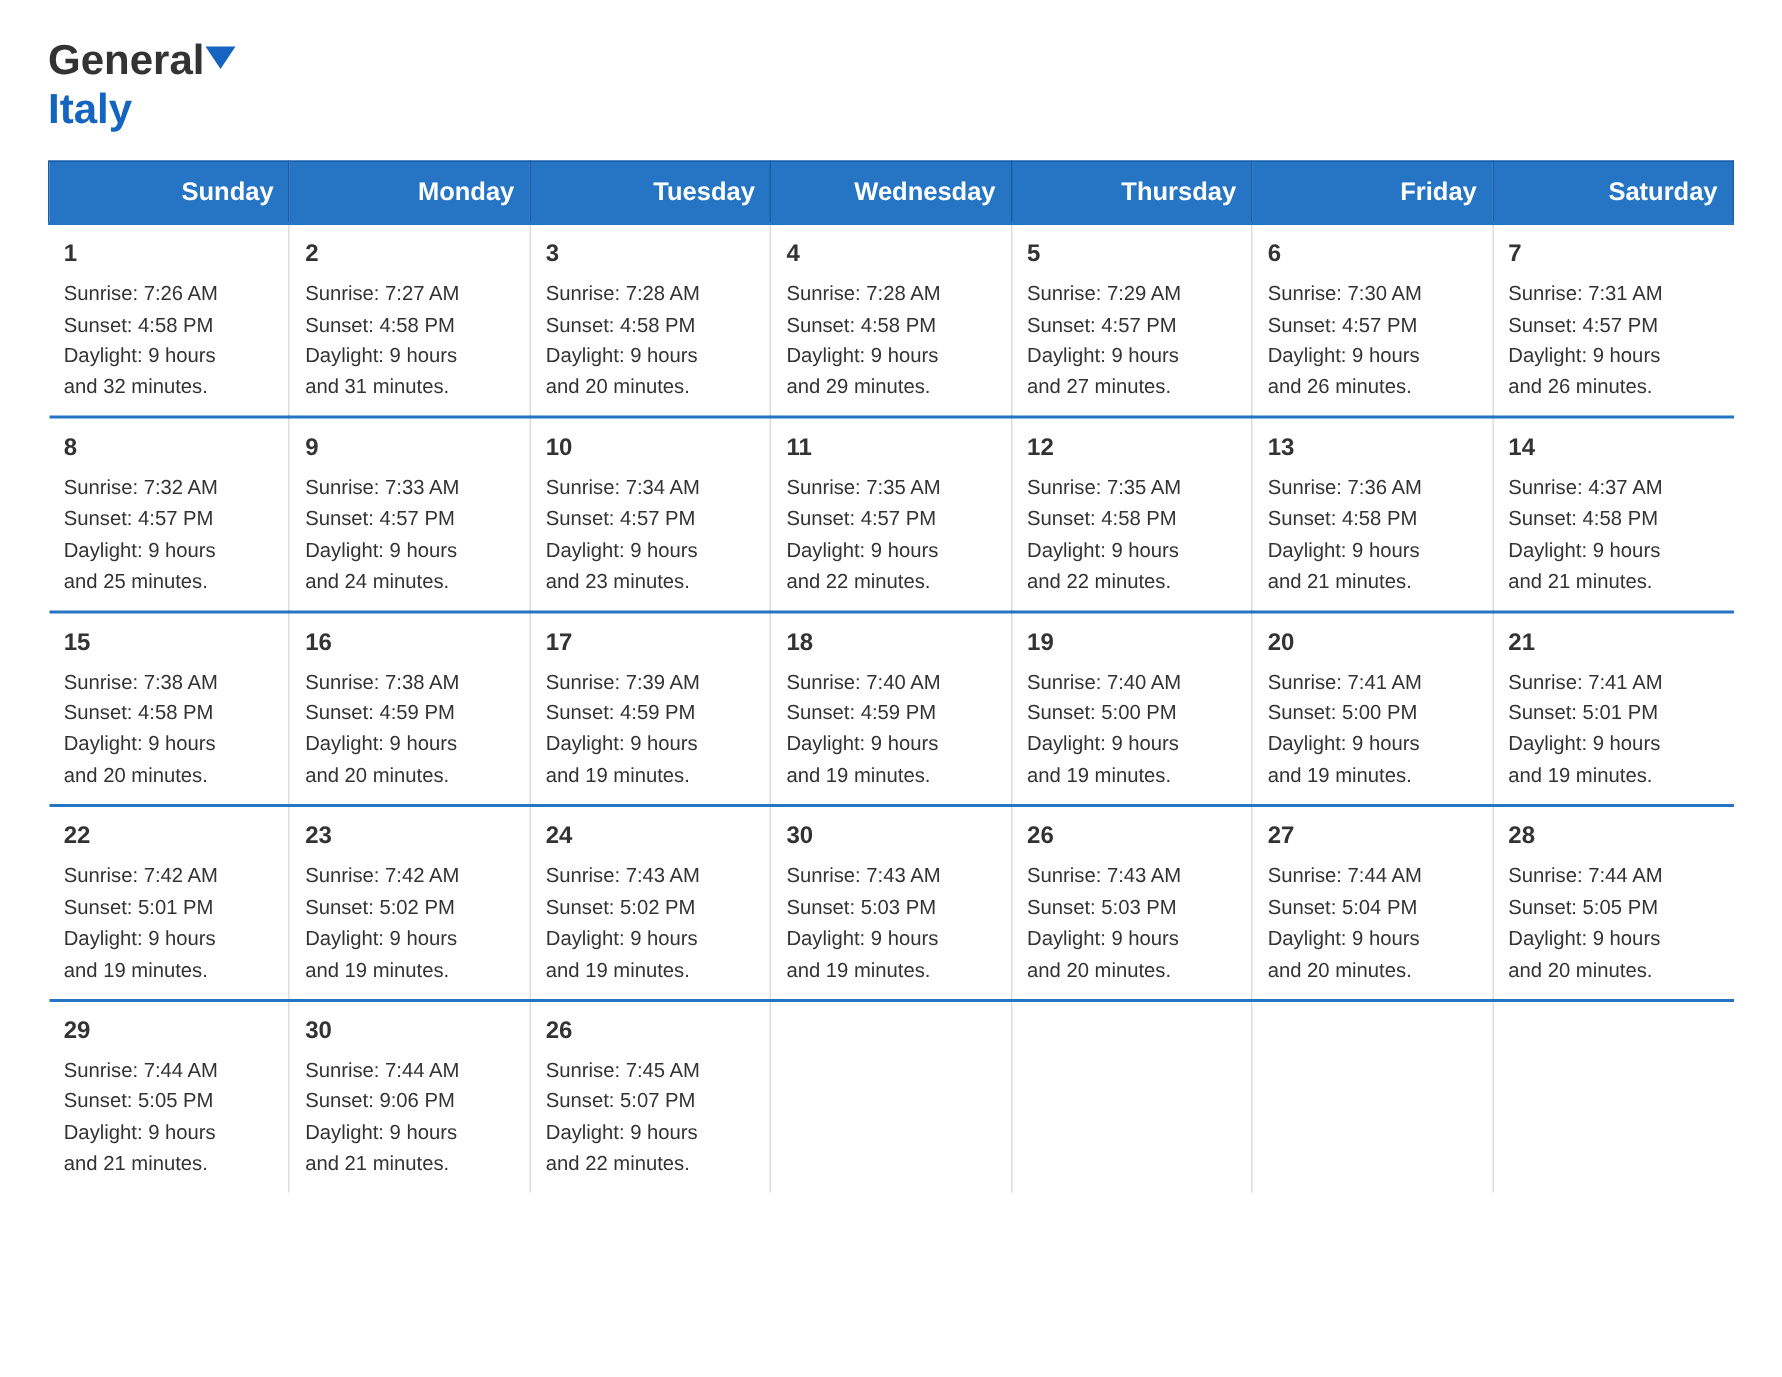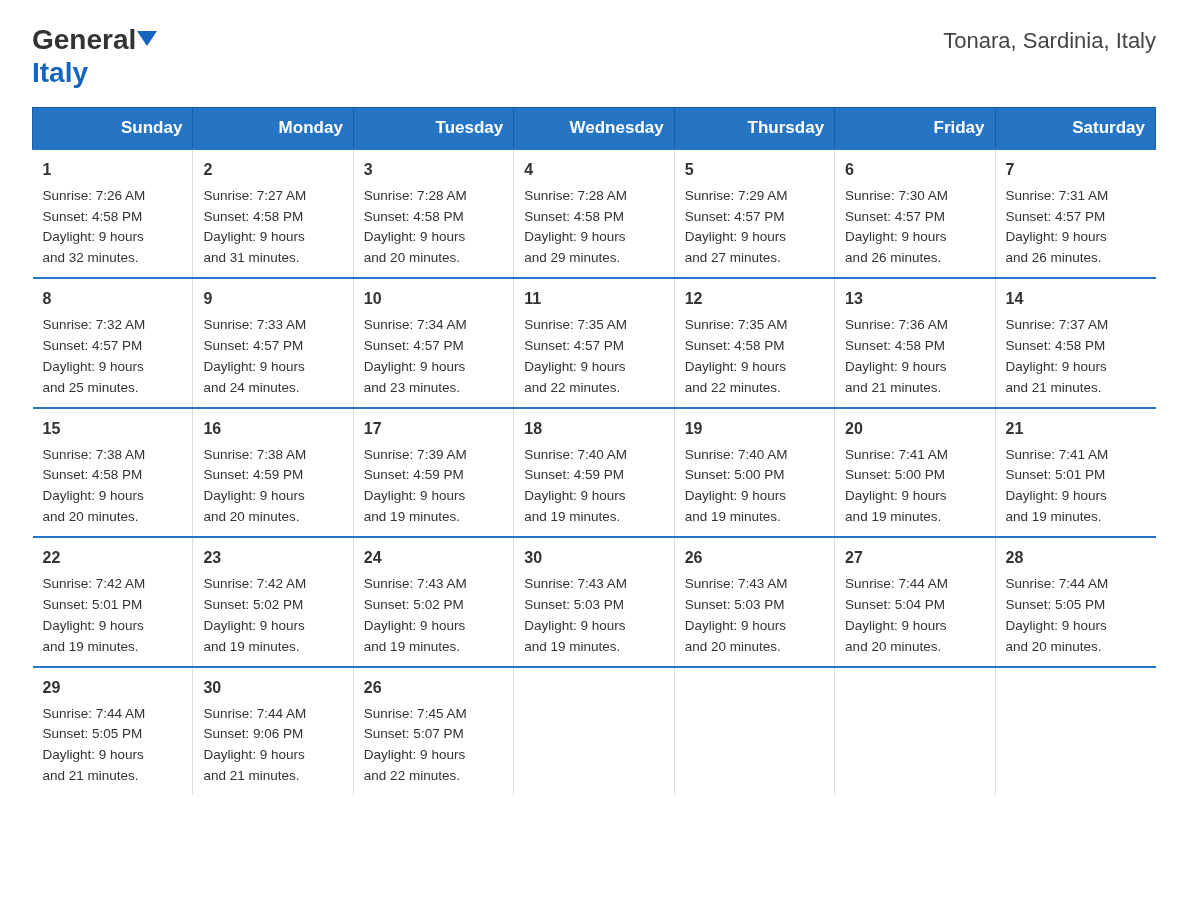--- a/index.html
+++ b/index.html
@@ -110,21 +110,20 @@
 
 <div class="header">
   <div class="logo">
     <div class="logo-wrapper">
       <span class="logo-general">General</span>
       <span class="logo-blue-arrow"></span>
     </div>
     <div class="logo-line2">Italy</div>
   </div>
   <div class="title-block">
-    <div class="location-title">Tonara, Sardinia, Italy</div>
   </div>
 </div>
 
 <table>
   <thead>
     <tr>
     <th>Sunday</th>
         <th>Monday</th>
         <th>Tuesday</th>
         <th>Wednesday</th>
@@ -143,21 +142,21 @@
         <td><span class="day-num">6</span><span>Sunrise: 7:30 AM</span><br><span>Sunset: 4:57 PM</span><br><span>Daylight: 9 hours</span><br><span>and 26 minutes.</span></td>
         <td><span class="day-num">7</span><span>Sunrise: 7:31 AM</span><br><span>Sunset: 4:57 PM</span><br><span>Daylight: 9 hours</span><br><span>and 26 minutes.</span></td>
       </tr>
       <tr>
         <td><span class="day-num">8</span><span>Sunrise: 7:32 AM</span><br><span>Sunset: 4:57 PM</span><br><span>Daylight: 9 hours</span><br><span>and 25 minutes.</span></td>
         <td><span class="day-num">9</span><span>Sunrise: 7:33 AM</span><br><span>Sunset: 4:57 PM</span><br><span>Daylight: 9 hours</span><br><span>and 24 minutes.</span></td>
         <td><span class="day-num">10</span><span>Sunrise: 7:34 AM</span><br><span>Sunset: 4:57 PM</span><br><span>Daylight: 9 hours</span><br><span>and 23 minutes.</span></td>
         <td><span class="day-num">11</span><span>Sunrise: 7:35 AM</span><br><span>Sunset: 4:57 PM</span><br><span>Daylight: 9 hours</span><br><span>and 22 minutes.</span></td>
         <td><span class="day-num">12</span><span>Sunrise: 7:35 AM</span><br><span>Sunset: 4:58 PM</span><br><span>Daylight: 9 hours</span><br><span>and 22 minutes.</span></td>
         <td><span class="day-num">13</span><span>Sunrise: 7:36 AM</span><br><span>Sunset: 4:58 PM</span><br><span>Daylight: 9 hours</span><br><span>and 21 minutes.</span></td>
-        <td><span class="day-num">14</span><span>Sunrise: 7:37 AM</span><br><span>Sunset: 4:58 PM</span><br><span>Daylight: 9 hours</span><br><span>and 21 minutes.</span></td>
+        <td><span class="day-num">14</span><span>Sunrise: 4:37 AM</span><br><span>Sunset: 4:58 PM</span><br><span>Daylight: 9 hours</span><br><span>and 21 minutes.</span></td>
       </tr>
       <tr>
         <td><span class="day-num">15</span><span>Sunrise: 7:38 AM</span><br><span>Sunset: 4:58 PM</span><br><span>Daylight: 9 hours</span><br><span>and 20 minutes.</span></td>
         <td><span class="day-num">16</span><span>Sunrise: 7:38 AM</span><br><span>Sunset: 4:59 PM</span><br><span>Daylight: 9 hours</span><br><span>and 20 minutes.</span></td>
         <td><span class="day-num">17</span><span>Sunrise: 7:39 AM</span><br><span>Sunset: 4:59 PM</span><br><span>Daylight: 9 hours</span><br><span>and 19 minutes.</span></td>
         <td><span class="day-num">18</span><span>Sunrise: 7:40 AM</span><br><span>Sunset: 4:59 PM</span><br><span>Daylight: 9 hours</span><br><span>and 19 minutes.</span></td>
         <td><span class="day-num">19</span><span>Sunrise: 7:40 AM</span><br><span>Sunset: 5:00 PM</span><br><span>Daylight: 9 hours</span><br><span>and 19 minutes.</span></td>
         <td><span class="day-num">20</span><span>Sunrise: 7:41 AM</span><br><span>Sunset: 5:00 PM</span><br><span>Daylight: 9 hours</span><br><span>and 19 minutes.</span></td>
         <td><span class="day-num">21</span><span>Sunrise: 7:41 AM</span><br><span>Sunset: 5:01 PM</span><br><span>Daylight: 9 hours</span><br><span>and 19 minutes.</span></td>
       </tr>

